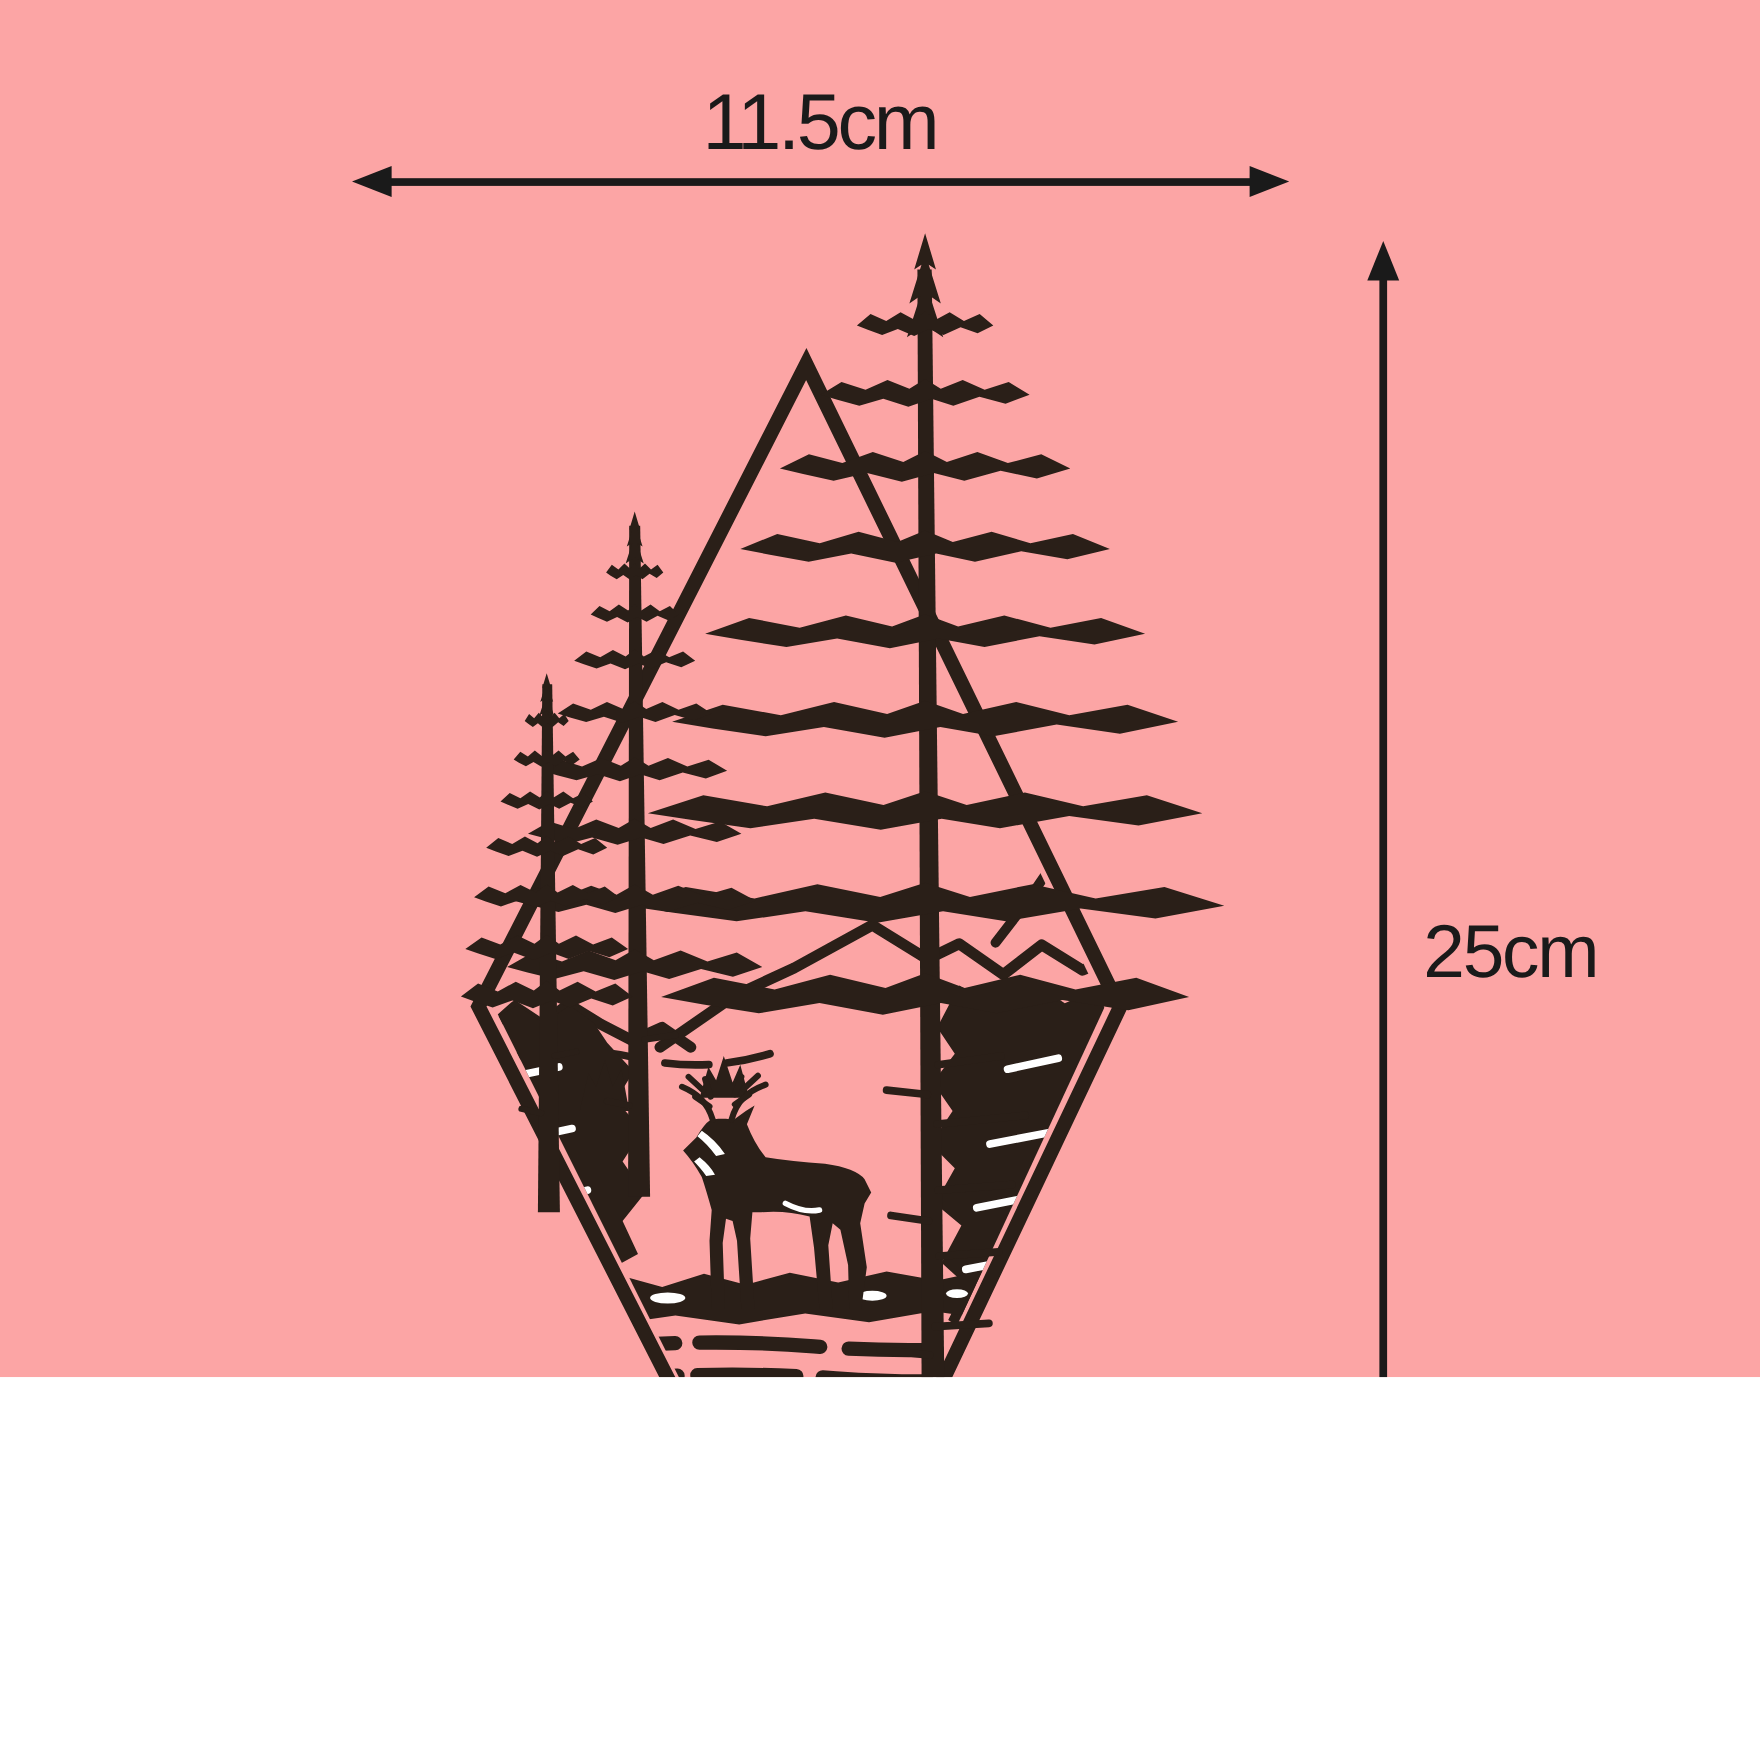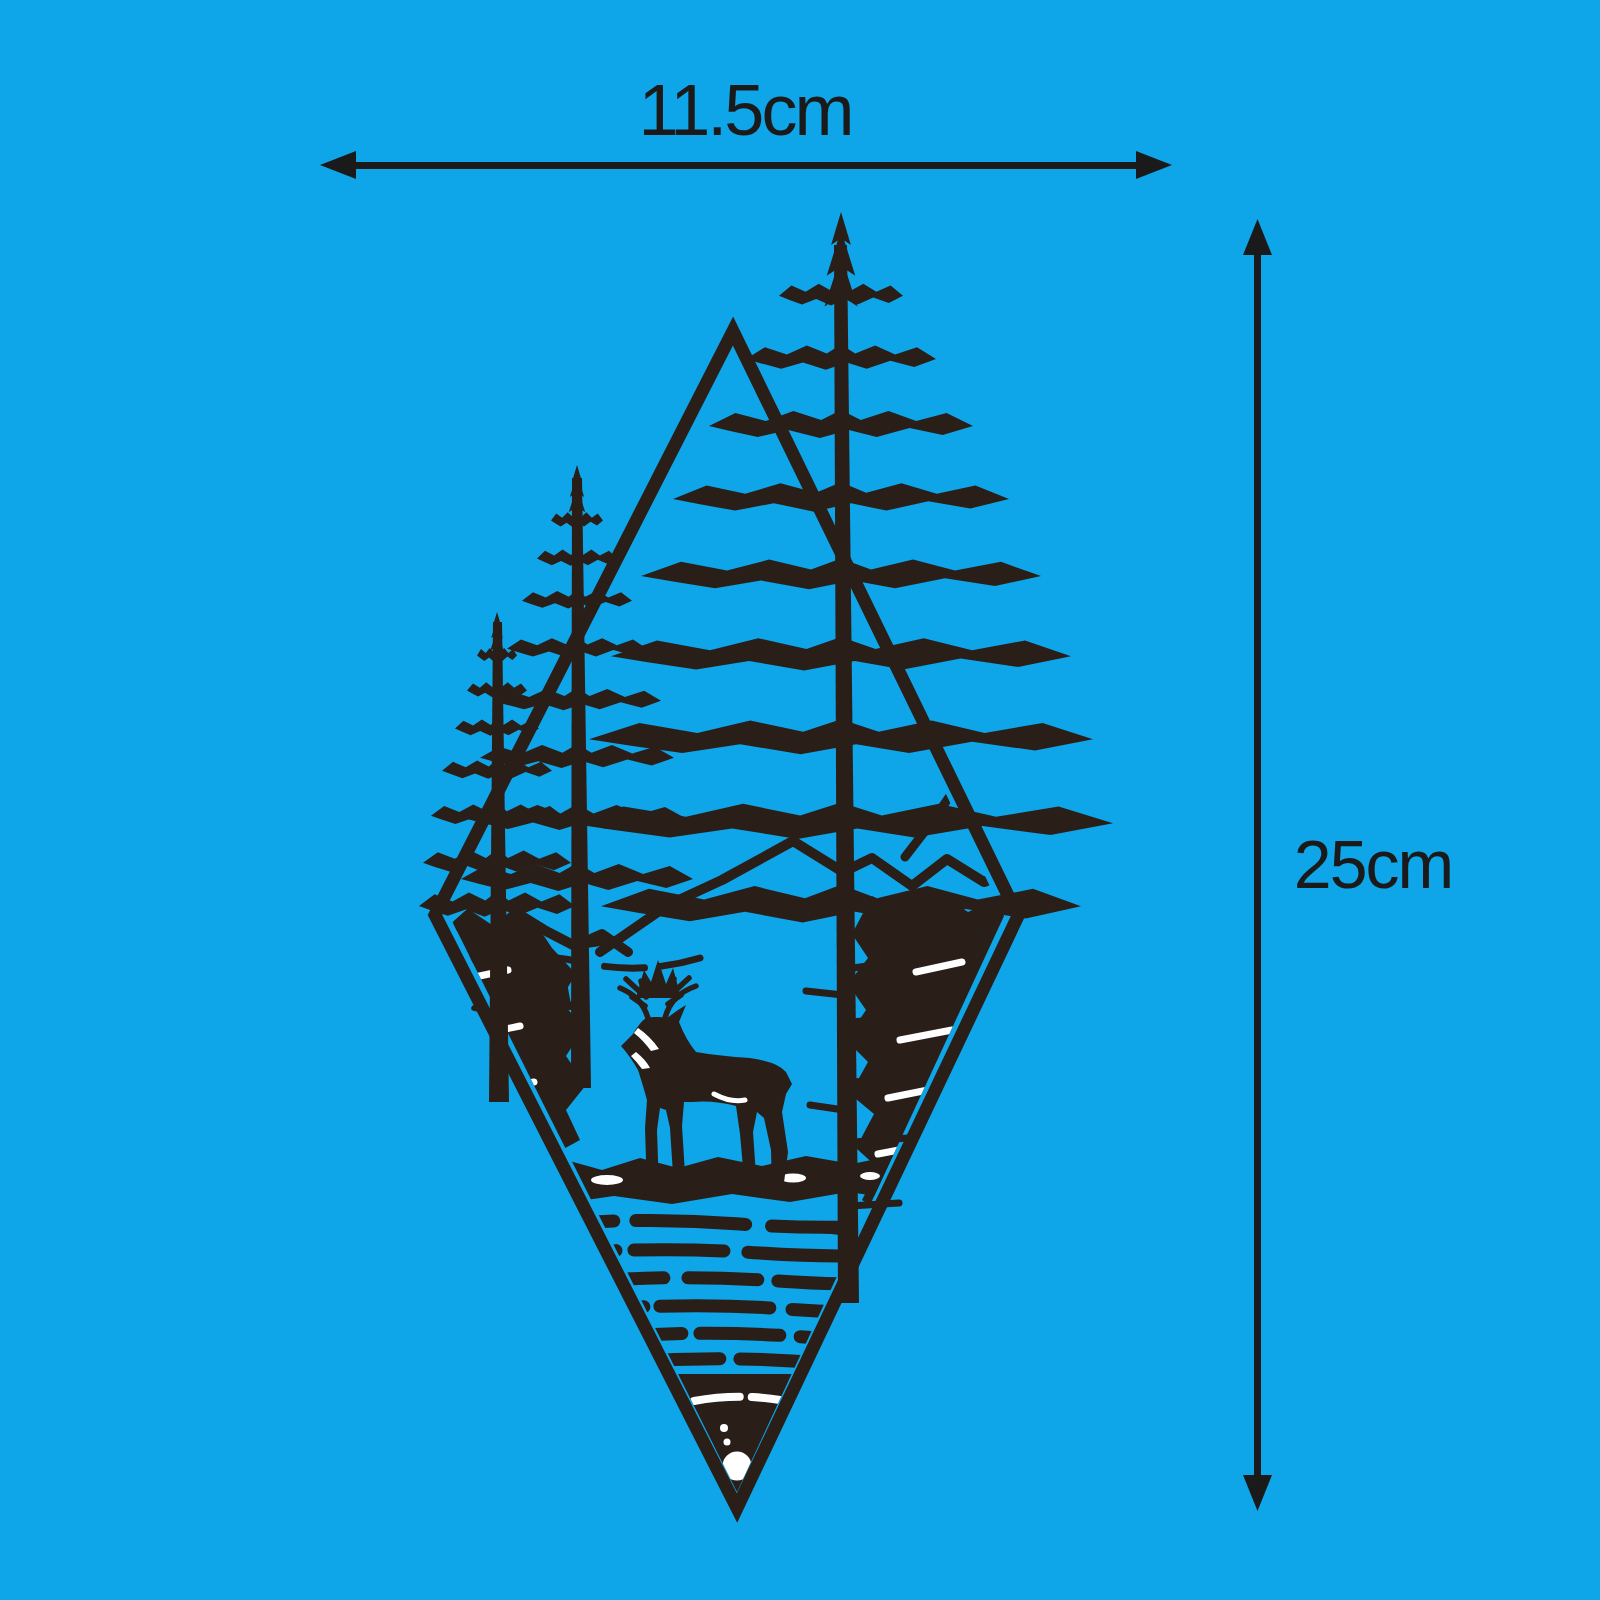--- a/index.html
+++ b/index.html
@@ -3,22 +3,22 @@
 <meta charset="utf-8">
 <style>
   html, body {
     margin: 0;
     padding: 0;
     background: #ffffff;
   }
   .stage {
     position: relative;
     width: 1600px;
-    height: 1600px;
-    background: #0ea5e9;
+    height: 1252px;
+    background: #fca5a5;
     overflow: hidden;
   }
   svg.diagram {
     position: absolute;
     inset: 0;
     width: 1600px;
     height: 1600px;
     display: block;
   }
   text.dim-label {

